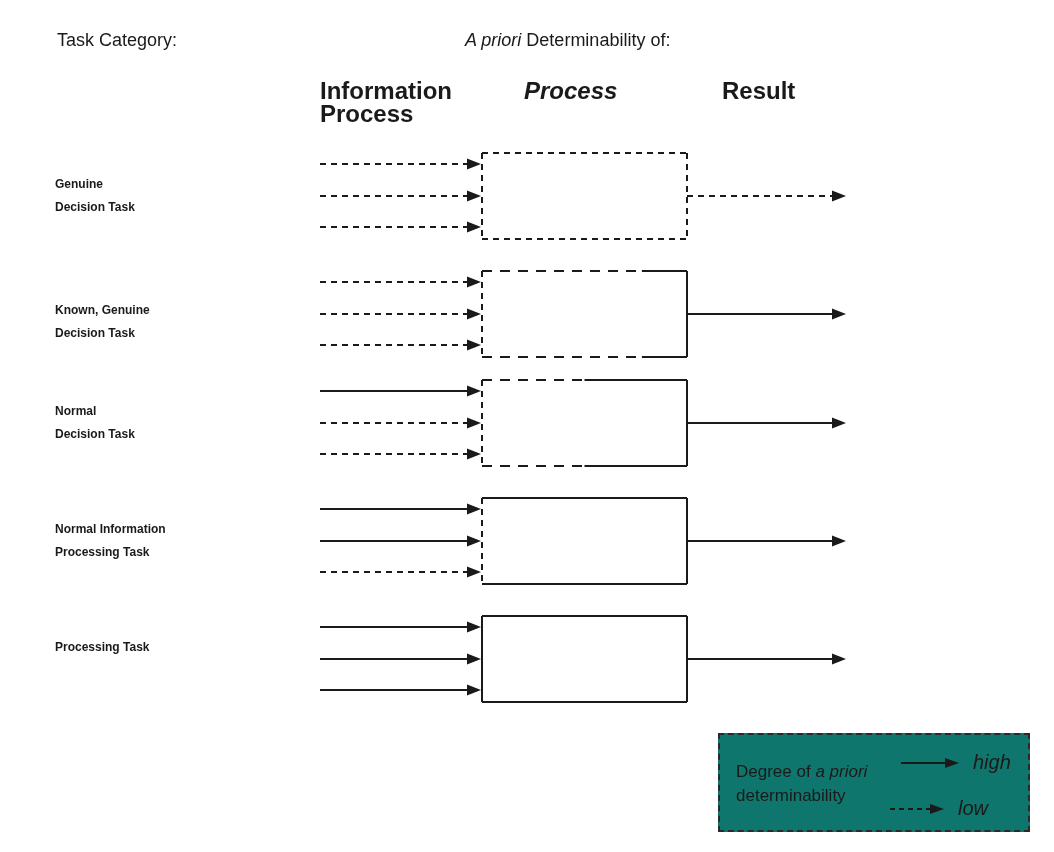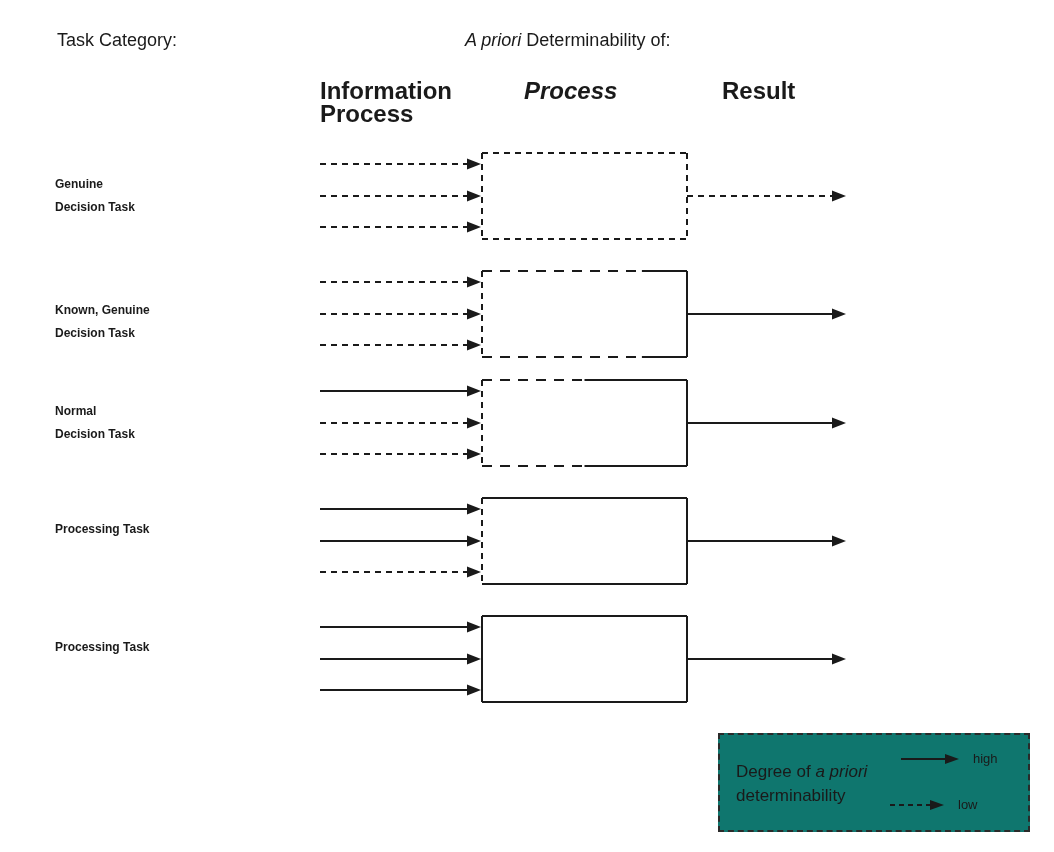--- a/index.html
+++ b/index.html
@@ -14,21 +14,21 @@
   #col-process{left:524px;font-style:italic;}
   #col-result{left:722px;}
   .row-label{position:absolute;left:55px;font-weight:bold;font-size:12px;line-height:23px;white-space:nowrap;}
   #diagram-svg{position:absolute;left:0;top:0;}
   .legend{position:absolute;left:718px;top:733px;width:312px;height:99px;
           border:2px dashed #2a2a2a;box-sizing:border-box;background:#0f766e;}
   .legend-caption{position:absolute;left:16px;top:25px;font-size:17px;line-height:24px;white-space:nowrap;}
   .legend-entry{position:absolute;display:flex;align-items:center;gap:14px;}
   #legend-high{left:181px;top:16px;}
   #legend-low{left:166px;top:62px;}
-  .legend-entry .lbl{font-size:13px;}
+  .legend-entry .lbl{font-size:20px;font-style:italic;}
 </style>
 </head>
 <body>
 
 <div class="canvas">
 
   <div class="hdr" id="task-cat">Task Category:</div>
 
   <div class="hdr" id="title"><span class="it">A priori</span><span> Determinability of:</span></div>
 
@@ -143,18 +143,19 @@
     </div>
     <div class="row-label" style="top: 291px; margin-top: 8px;">
       <div>Known, Genuine</div>
       <div>Decision Task</div>
     </div>
     <div class="row-label" style="top: 400px;">
       <div>Normal</div>
       <div>Decision Task</div>
     </div>
     <div class="row-label" style="top: 518px;">
+      <div>Normal Information</div>
       <div>Processing Task</div>
     </div>
     <div class="row-label" style="top: 636px;">
       <div>Processing Task</div>
     </div>
   </div>
 
 </body></html>

